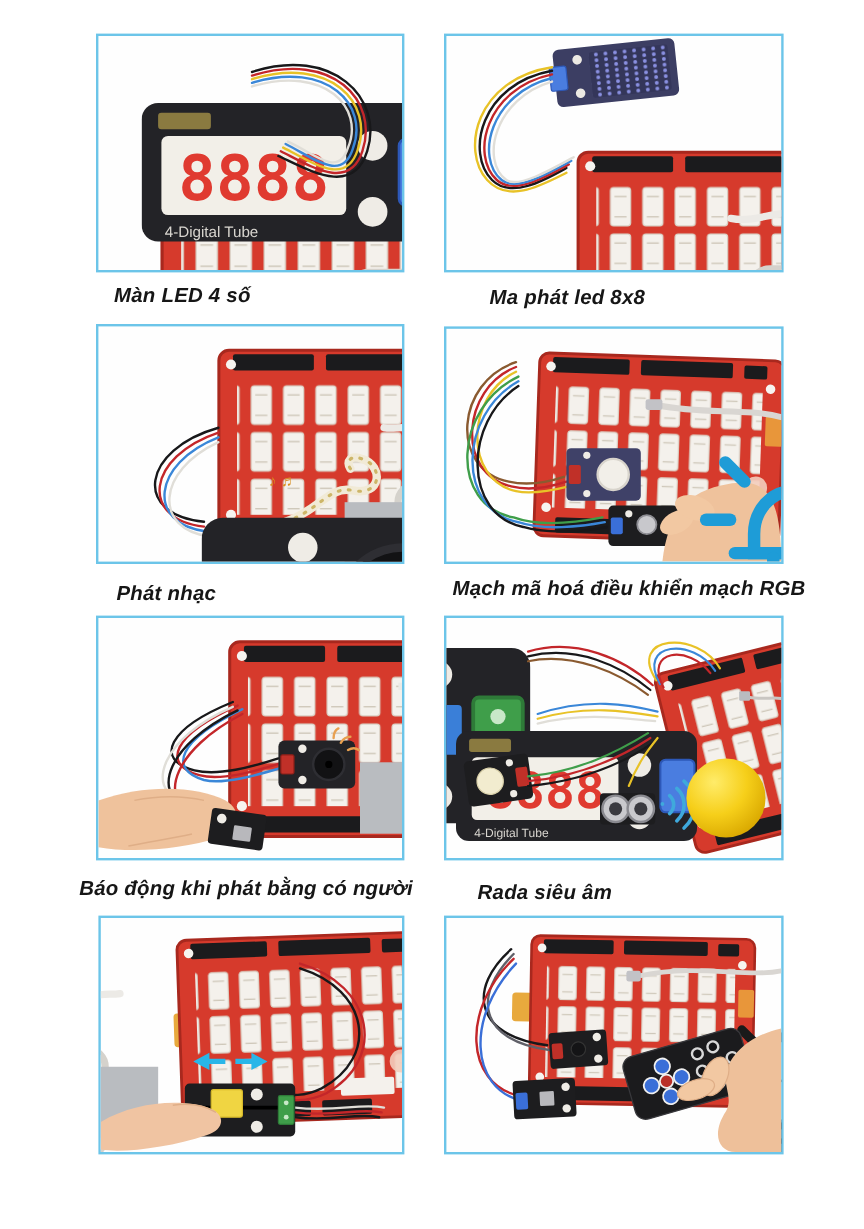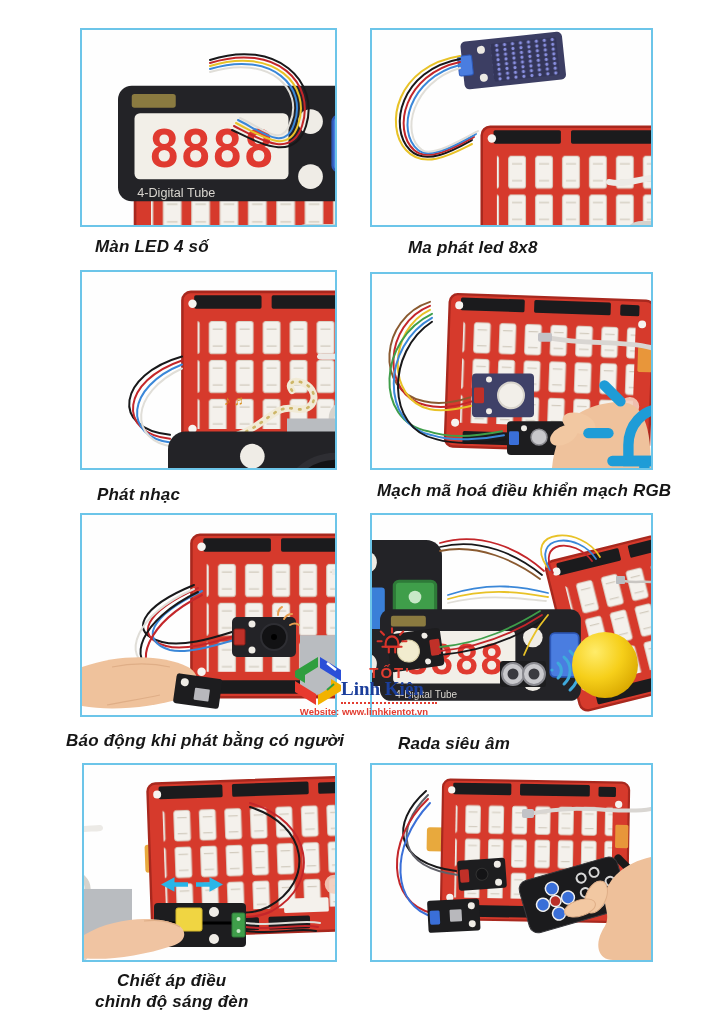--- a/index.html
+++ b/index.html
@@ -426,34 +426,15 @@
     </g>
   </svg>
 </div>
 
 <div class="caption" style="left:95px;top:236px">Màn LED 4 số</div>
 <div class="caption" style="left:408px;top:237px">Ma phát led 8x8</div>
 <div class="caption" style="left:97px;top:484px">Phát nhạc</div>
 <div class="caption" style="left:377px;top:480px">Mạch mã hoá điều khiển mạch RGB</div>
 <div class="caption" style="left:66px;top:730px">Báo động khi phát bằng có người</div>
 <div class="caption" style="left:398px;top:733px">Rada siêu âm</div>
-<div class="caption" style="left:95px;top:970px">Chiết áp điều
-chỉnh độ sáng đèn</div>
-
-<div class="wm">
-  <svg style="left:8px;top:36px" width="54" height="58" viewBox="0 0 54 58">
-    <path d="M4,21 L27,7 L27,17 L14,25 L14,33 L4,27 Z" fill="#2f9e3f"></path>
-    <path d="M29,7 L50,20 L50,31 L29,18 Z" fill="#2b4fd8"></path>
-    <line x1="36" y1="13" x2="45" y2="20" stroke="#fff" stroke-width="2.5"></line>
-    <path d="M50,41 L27,55 L27,45 L40,37 L40,29 L50,35 Z" fill="#f2b200"></path>
-    <line x1="43" y1="34" x2="36" y2="40" stroke="#2f9e3f" stroke-width="2"></line>
-    <path d="M25,55 L4,42 L4,31 L25,44 Z" fill="#e8392e"></path>
-  </svg>
-  <svg style="left:93px;top:12px;color:#d8332a" width="32" height="32" viewBox="0 0 40 40">
-        <use href="#sym-led"></use>
-      </svg>
-  <div class="t-top">TỐT'</div>
-  <div class="t-name">Linh Kiện</div>
-  <div class="t-dots"></div>
-  <div class="t-web">Website: www.linhkientot.vn</div>
-</div>
+
 
 </div>
 
 </body></html>

